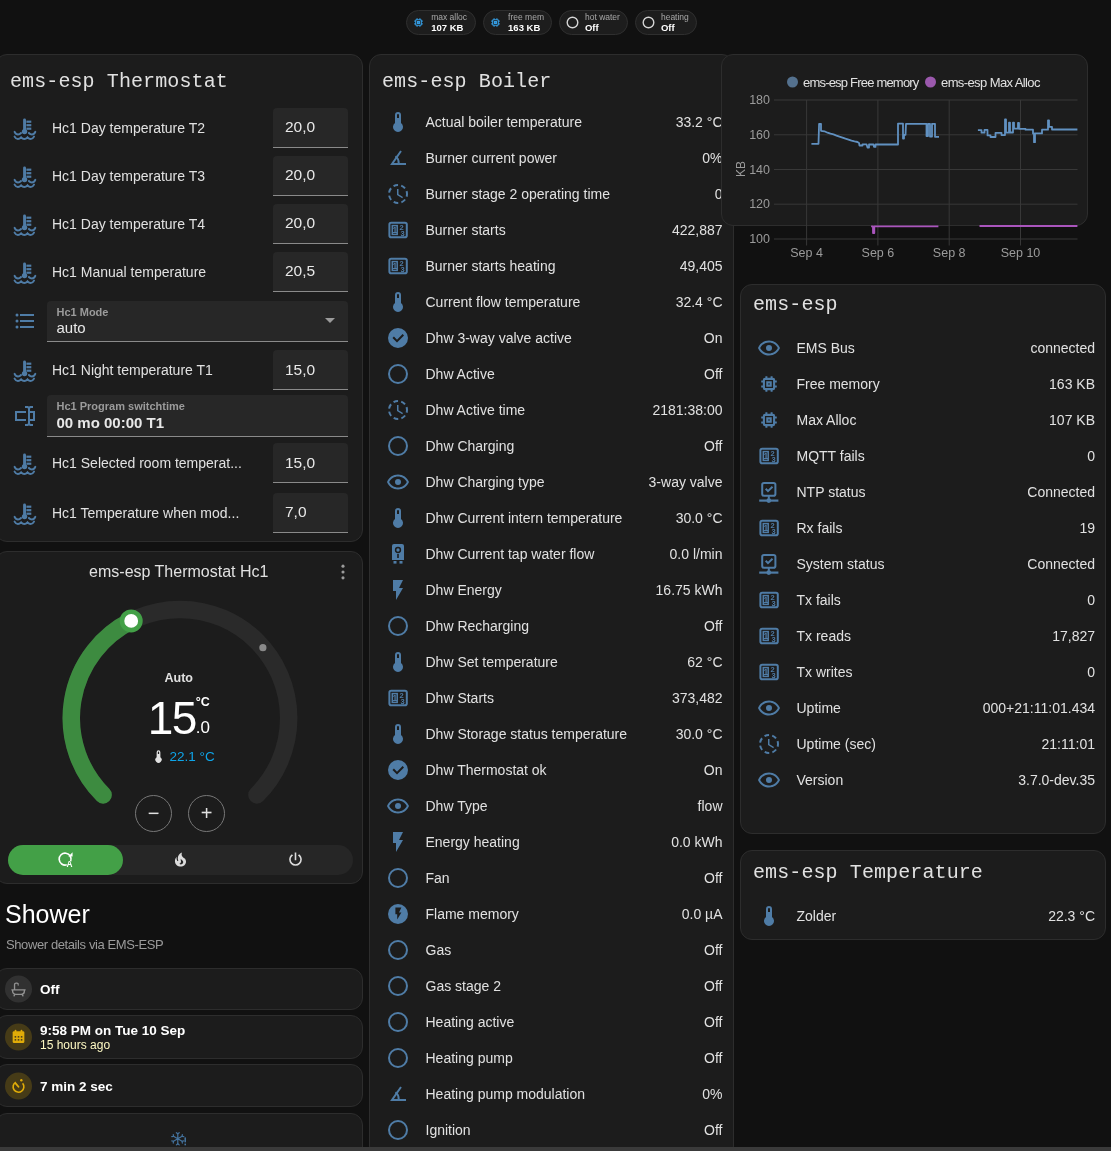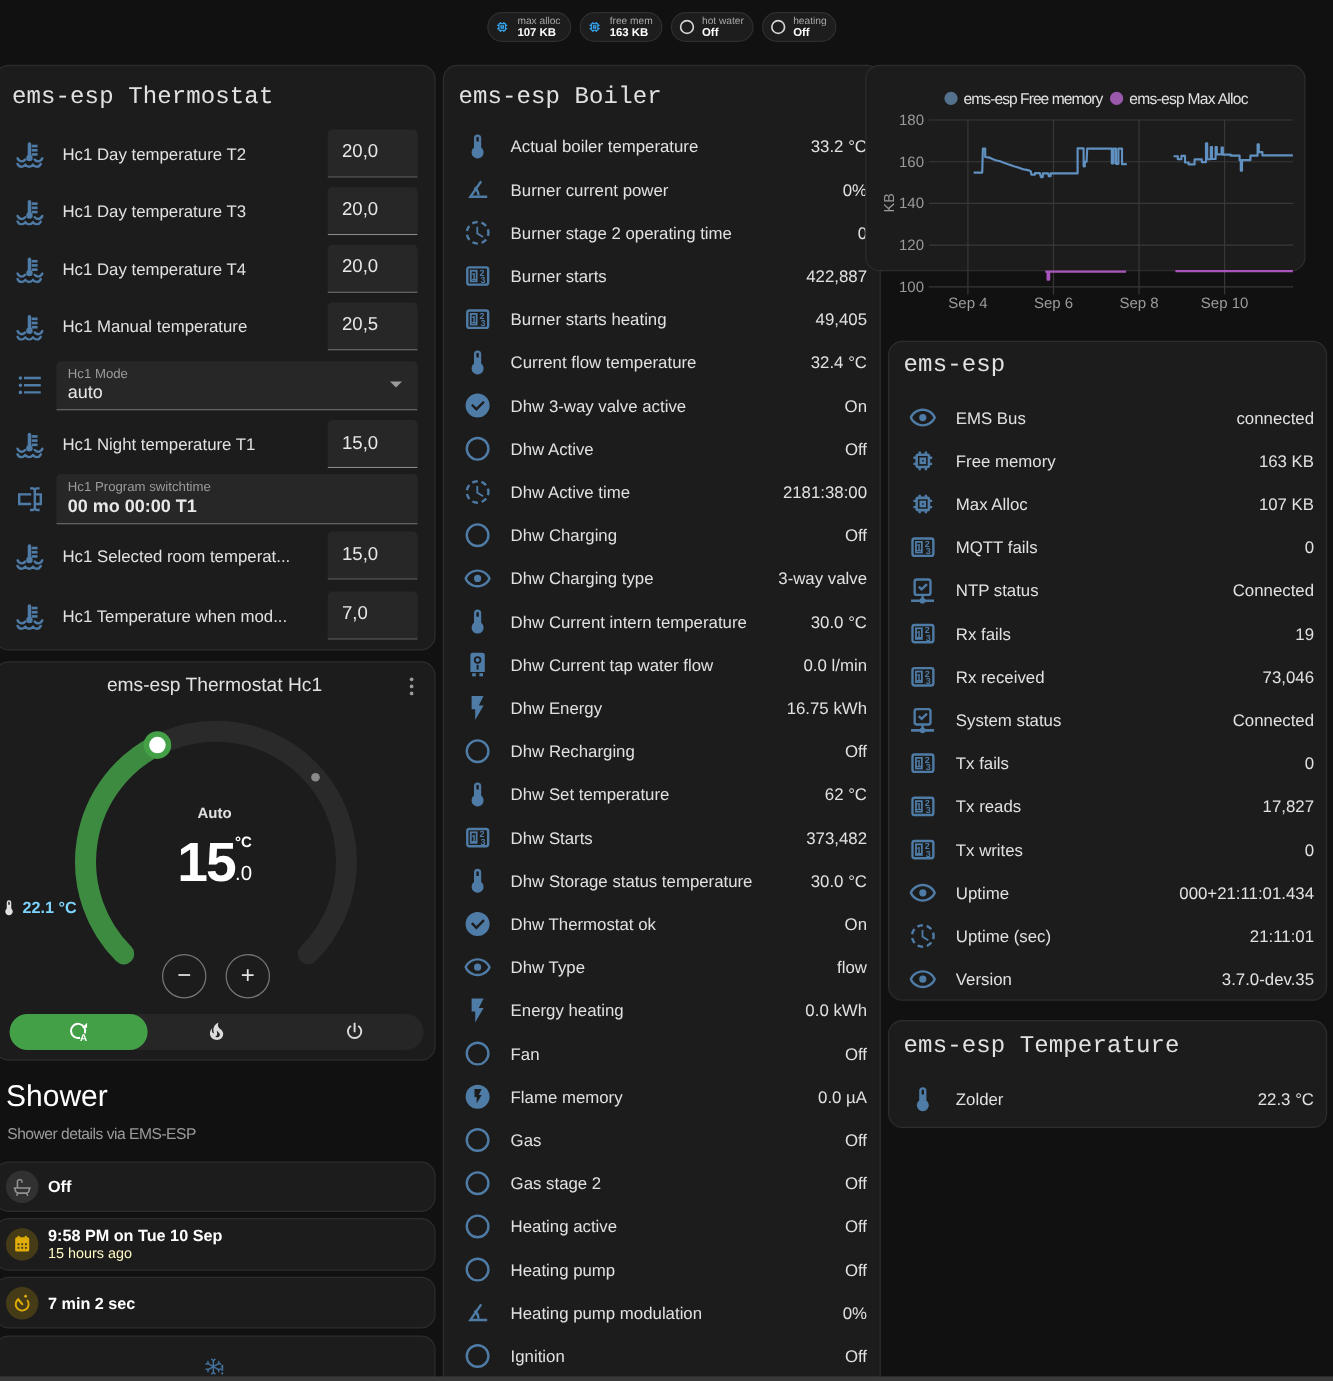--- a/index.html
+++ b/index.html
@@ -9,21 +9,21 @@
 .eic { position:absolute; left:16px; top:50%; transform:translateY(-50%); width:24px; height:24px; }
 .eic svg { display:block; }
 .enm { position:absolute; left:56px; top:50%; transform:translateY(-50%); font-size:14px; color:#e1e1e1; white-space:nowrap; }
 .evl { position:absolute; right:10px; top:50%; transform:translateY(-50%); font-size:14px; color:#e1e1e1; white-space:nowrap; }
 .nrow { position:absolute; left:0; width:100%; height:40px; }
 .nrow .eic { left:17px; }
 .nnm { position:absolute; left:56px; top:50%; transform:translateY(-50%); font-size:14px; color:#e1e1e1; white-space:nowrap; }
 .nbox { position:absolute; right:14px; top:0; width:74.5px; height:40px; background:#272727; border-radius:4px 4px 0 0; border-bottom:1px solid #8a8a8a; }
 .nbox span { position:absolute; left:12px; top:50%; transform:translateY(-50%); font-size:15.5px; color:#e8e8e8; }
 .selfield { position:absolute; left:50.5px; right:14px; top:0; height:41px; background:#272727; border-radius:4px 4px 0 0; border-bottom:1px solid #8a8a8a; }
-.flab { position:absolute; left:10px; top:5px; font-size:11px; color:#9b9b9b; }
+.flab { position:absolute; left:10px; top:5px; font-size:11px; color:#9b9b9b;font-weight:bold; }
 .fval { position:absolute; left:10px; bottom:5px; font-size:15px; color:#e8e8e8; }
 .caret { position:absolute; right:13px; top:17px; width:0; height:0; border-left:5px solid transparent; border-right:5px solid transparent; border-top:5.5px solid #9b9b9b; }
 .cbtn { position:absolute; width:37px; height:37px; border:1px solid #777; border-radius:50%; color:#e1e1e1; font-size:20px; text-align:center; line-height:34px; }
 .badges { position:absolute; left:-4px; top:10px; width:100%; display:flex; justify-content:center; gap:7px; }
 .badge { height:25px; background:#1d1d1d; border:1px solid #2f2f2f; border-radius:13px; display:flex; align-items:center; padding:0 7.5px 0 5.5px; }
 .btx { margin-left:6px; }
 .blab { font-size:8.5px; color:#a8a8a8; line-height:9px; margin-top:1px; }
 .bval { font-size:9.5px; font-weight:bold; color:#fff; line-height:11px; }
 .tile .tic { position:absolute; left:9px; top:50%; transform:translateY(-50%); width:27px; height:27px; border-radius:50%; text-align:center; }
 .tile .ttx { position:absolute; left:44px; top:50%; transform:translateY(-50%); }
@@ -316,23 +316,23 @@
         <use href="#i-dots"></use>
       </svg></span>
   <svg width="236" height="236" style="position:absolute;left:66px;top:48px">
 <path d="M41.1 194.9 A108.7 108.7 0 1 1 194.9 194.9" stroke="#2a2a2a" stroke-width="17.5" fill="none" stroke-linecap="round"></path>
 <path d="M41.1 194.9 A108.7 108.7 0 0 1 69.2 20.9" stroke="#3d8b40" stroke-width="17.5" fill="none" stroke-linecap="round"></path>
 <circle cx="200.9" cy="47.7" r="3.6" fill="#8a8a8a"></circle>
 <circle cx="69.2" cy="20.9" r="9.2" fill="#fff" stroke="#43a047" stroke-width="4.6"></circle>
 </svg>
   <div style="position:absolute;top:119px;width:100%;text-align:center;font-size:12.5px;font-weight:bold;color:#e1e1e1">Auto</div>
   <div style="position:absolute;top:139px;width:100%;text-align:center;color:#fff;margin-left:8px">
-    <span style="font-size:46px;font-weight:700;letter-spacing:-1.5px">15</span><span style="display:inline-block;vertical-align:top;text-align:left;width:30px"><span style="display:block;font-size:12.5px;font-weight:bold;margin-top:4px">°C</span><span style="display:block;font-size:17px;font-weight:normal;margin-top:9px">.0</span></span>
+    <span style="font-size:46px;font-weight:400;letter-spacing:-1.5px">15</span><span style="display:inline-block;vertical-align:top;text-align:left;width:30px"><span style="display:block;font-size:12.5px;font-weight:bold;margin-top:4px">°C</span><span style="display:block;font-size:17px;font-weight:normal;margin-top:9px">.0</span></span>
   </div>
-  <div style="position:absolute;top:197px;width:100%;font-size:13.5px;font-weight:bold;color:#7dd3fc;margin-left:4px"><svg width="15" height="15" style="color:#e1e1e1;vertical-align:-3px">
+  <div style="position:absolute;top:197px;width:100%;text-align:center;font-size:13.5px;font-weight:normal;color:#0ea5e9;margin-left:4px"><svg width="15" height="15" style="color:#e1e1e1;vertical-align:-3px">
         <use href="#i-therm"></use>
       </svg> 22.1 °C</div>
   <div class="cbtn" style="left:139px;top:243px">−</div>
   <div class="cbtn" style="left:192px;top:243px">+</div>
   <div style="position:absolute;left:11.5px;top:292.5px;width:345px;height:30px;background:#262626;border-radius:15px">
     <div style="position:absolute;left:0;top:0;width:115px;height:30px;background:#43a047;border-radius:15px;text-align:center"><svg width="19" height="19" style="color:#fff;margin-top:5.5px">
           <use href="#i-auto"></use>
         </svg></div>
     <div style="position:absolute;left:115px;width:115px;text-align:center;height:30px"><svg width="19" height="19" style="color:#dcdcdc;margin-top:5.5px">
           <use href="#i-fire"></use>
@@ -728,29 +728,20 @@
           <svg width="24" height="24" style="color:#4f7ca6;">
             <use href="#i-counter"></use>
           </svg>
         </span>
         <span class="enm">Rx fails</span>
         <span class="evl">19</span>
       </div>
 <div class="erow">
         <span class="eic">
           <svg width="24" height="24" style="color:#4f7ca6;">
-            <use href="#i-counter"></use>
-          </svg>
-        </span>
-        <span class="enm">Rx received</span>
-        <span class="evl">73,046</span>
-      </div>
-<div class="erow">
-        <span class="eic">
-          <svg width="24" height="24" style="color:#4f7ca6;">
             <use href="#i-monitor"></use>
           </svg>
         </span>
         <span class="enm">System status</span>
         <span class="evl">Connected</span>
       </div>
 <div class="erow">
         <span class="eic">
           <svg width="24" height="24" style="color:#4f7ca6;">
             <use href="#i-counter"></use>

